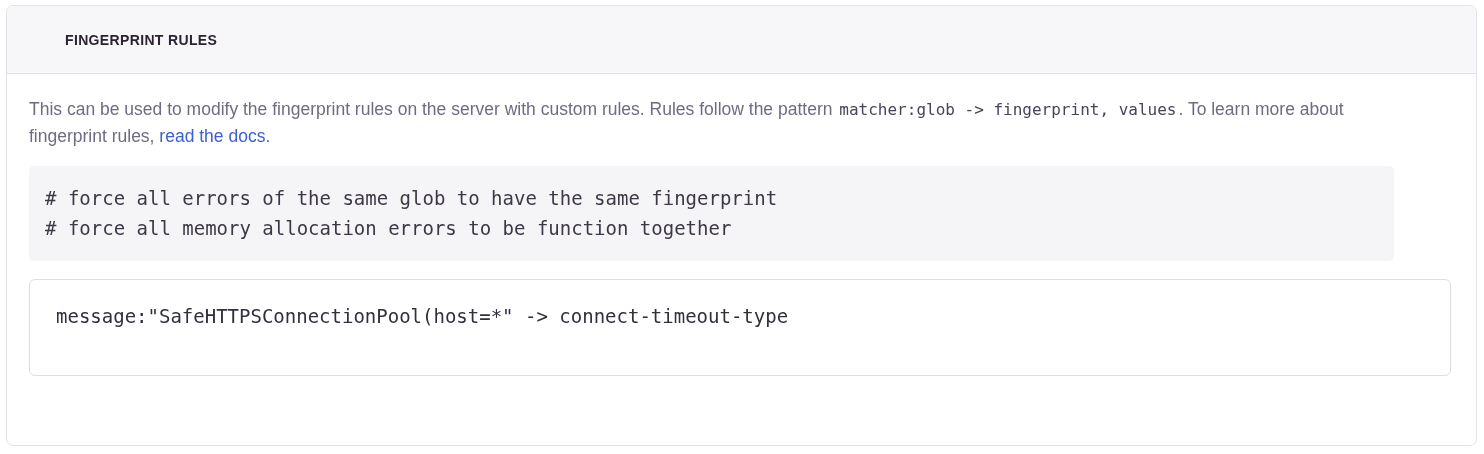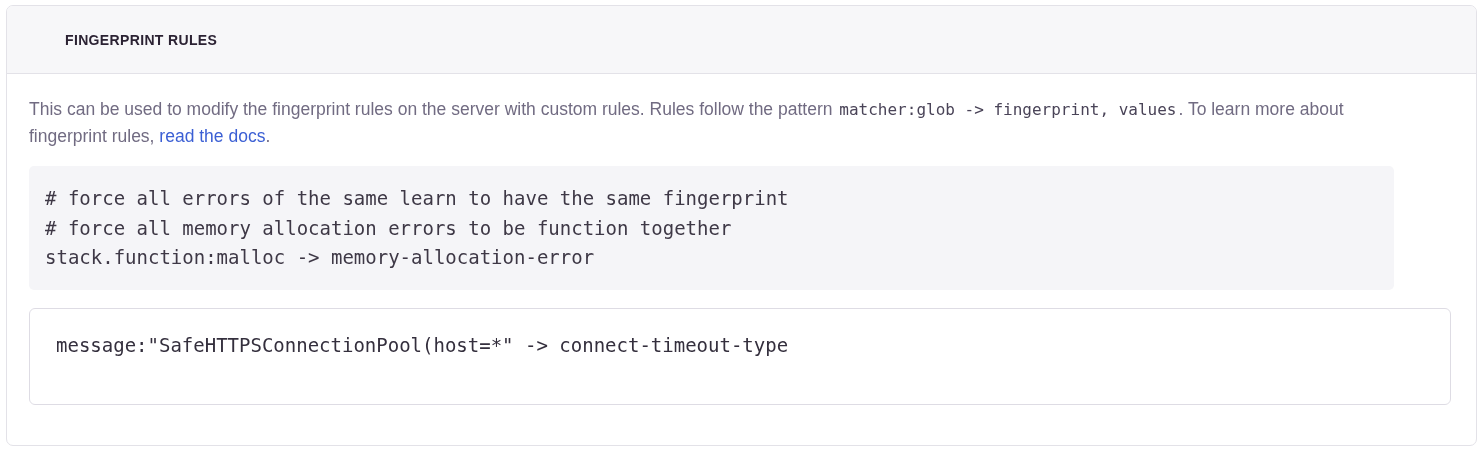--- a/index.html
+++ b/index.html
@@ -114,21 +114,20 @@
 
   <div class="panel-header">
     <span class="panel-title">FINGERPRINT RULES</span>
   </div>
 
   <div class="panel-body">
 
     <p class="description"><span>This can be used to modify the fingerprint rules on the server with custom rules. Rules follow the pattern </span><code class="inline-code">matcher:glob -&gt; fingerprint, values</code><span>. To learn more about fingerprint rules, </span><a class="doc-link" href="#">read the docs</a><span>.</span></p>
 
     <div class="code-block">
-      <div class="code-line"># force all errors of the same learn to have the same fingerprint</div>
+      <div class="code-line"># force all errors of the same glob to have the same fingerprint</div>
       <div class="code-line"># force all memory allocation errors to be function together</div>
-      <div class="code-line">stack.function:malloc -&gt; memory-allocation-error</div>
     </div>
 
     <textarea class="rules-input" spellcheck="false" placeholder="matcher:glob -&gt; fingerprint, values" style="">message:"SafeHTTPSConnectionPool(host=*" -&gt; connect-timeout-type</textarea>
 
   </div>
 </div>
 
 </body></html>

